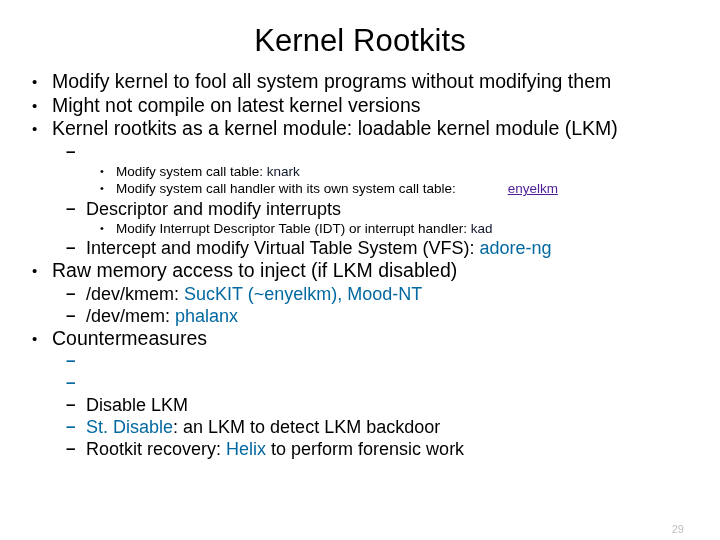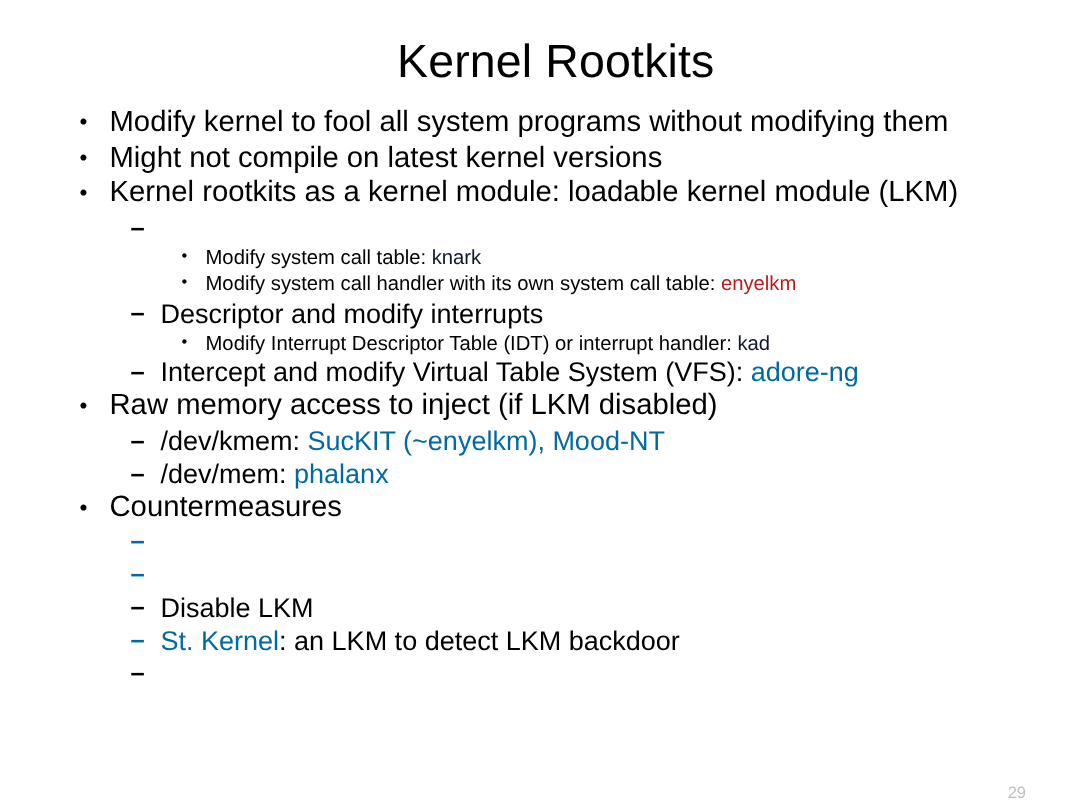--- a/index.html
+++ b/index.html
@@ -13,21 +13,20 @@
     overflow: hidden;
     font-family: "Liberation Sans", sans-serif;
     color: #000000;
     position: relative;
   }
   .slide {
     position: relative;
     width: 720px;
     height: 540px;
     box-sizing: border-box;
-    padding-left: 21px;
   }
   .slide-title {
     text-align: center;
     font-size: 31px;
     line-height: 38px;
     font-weight: normal;
     color: #000000;
     margin: 0;
     padding: 22px 0 4px 0;
     letter-spacing: 0.1px;
@@ -83,21 +82,23 @@
     font-size: 11px;
     line-height: 17.5px;
   }
   .red {
     color: #0f172a;
   }
   .darkred {
     color: #0369a1;
   }
   .link {
-    color: #b91c1c;
+    color: #4c1d95;
+    text-decoration: underline;
+    margin-left: 48px;
   }
   .page-num {
     position: absolute;
     right: 36px;
     bottom: 4px;
     font-size: 11px;
     color: #bfbfbf;
     line-height: 14px;
   }
 </style>
@@ -165,22 +166,23 @@
       </div>
       <div class="row lvl2">
         <span class="marker darkred">–</span>
       </div>
       <div class="row lvl2">
         <span class="marker">–</span>
         <span class="txt">Disable LKM</span>
       </div>
       <div class="row lvl2">
         <span class="marker darkred">–</span>
-        <span class="txt"><span class="darkred">St. Kernel</span><span>: an LKM to detect LKM backdoor</span></span>
+        <span class="txt"><span class="darkred">St. Disable</span><span>: an LKM to detect LKM backdoor</span></span>
       </div>
       <div class="row lvl2">
         <span class="marker">–</span>
+        <span class="txt"><span>Rootkit recovery: </span><span class="darkred">Helix</span><span> to perform forensic work</span></span>
       </div>
     </div>
 
   <div class="page-num">29</div>
 
 </div>
 
 </body></html>

